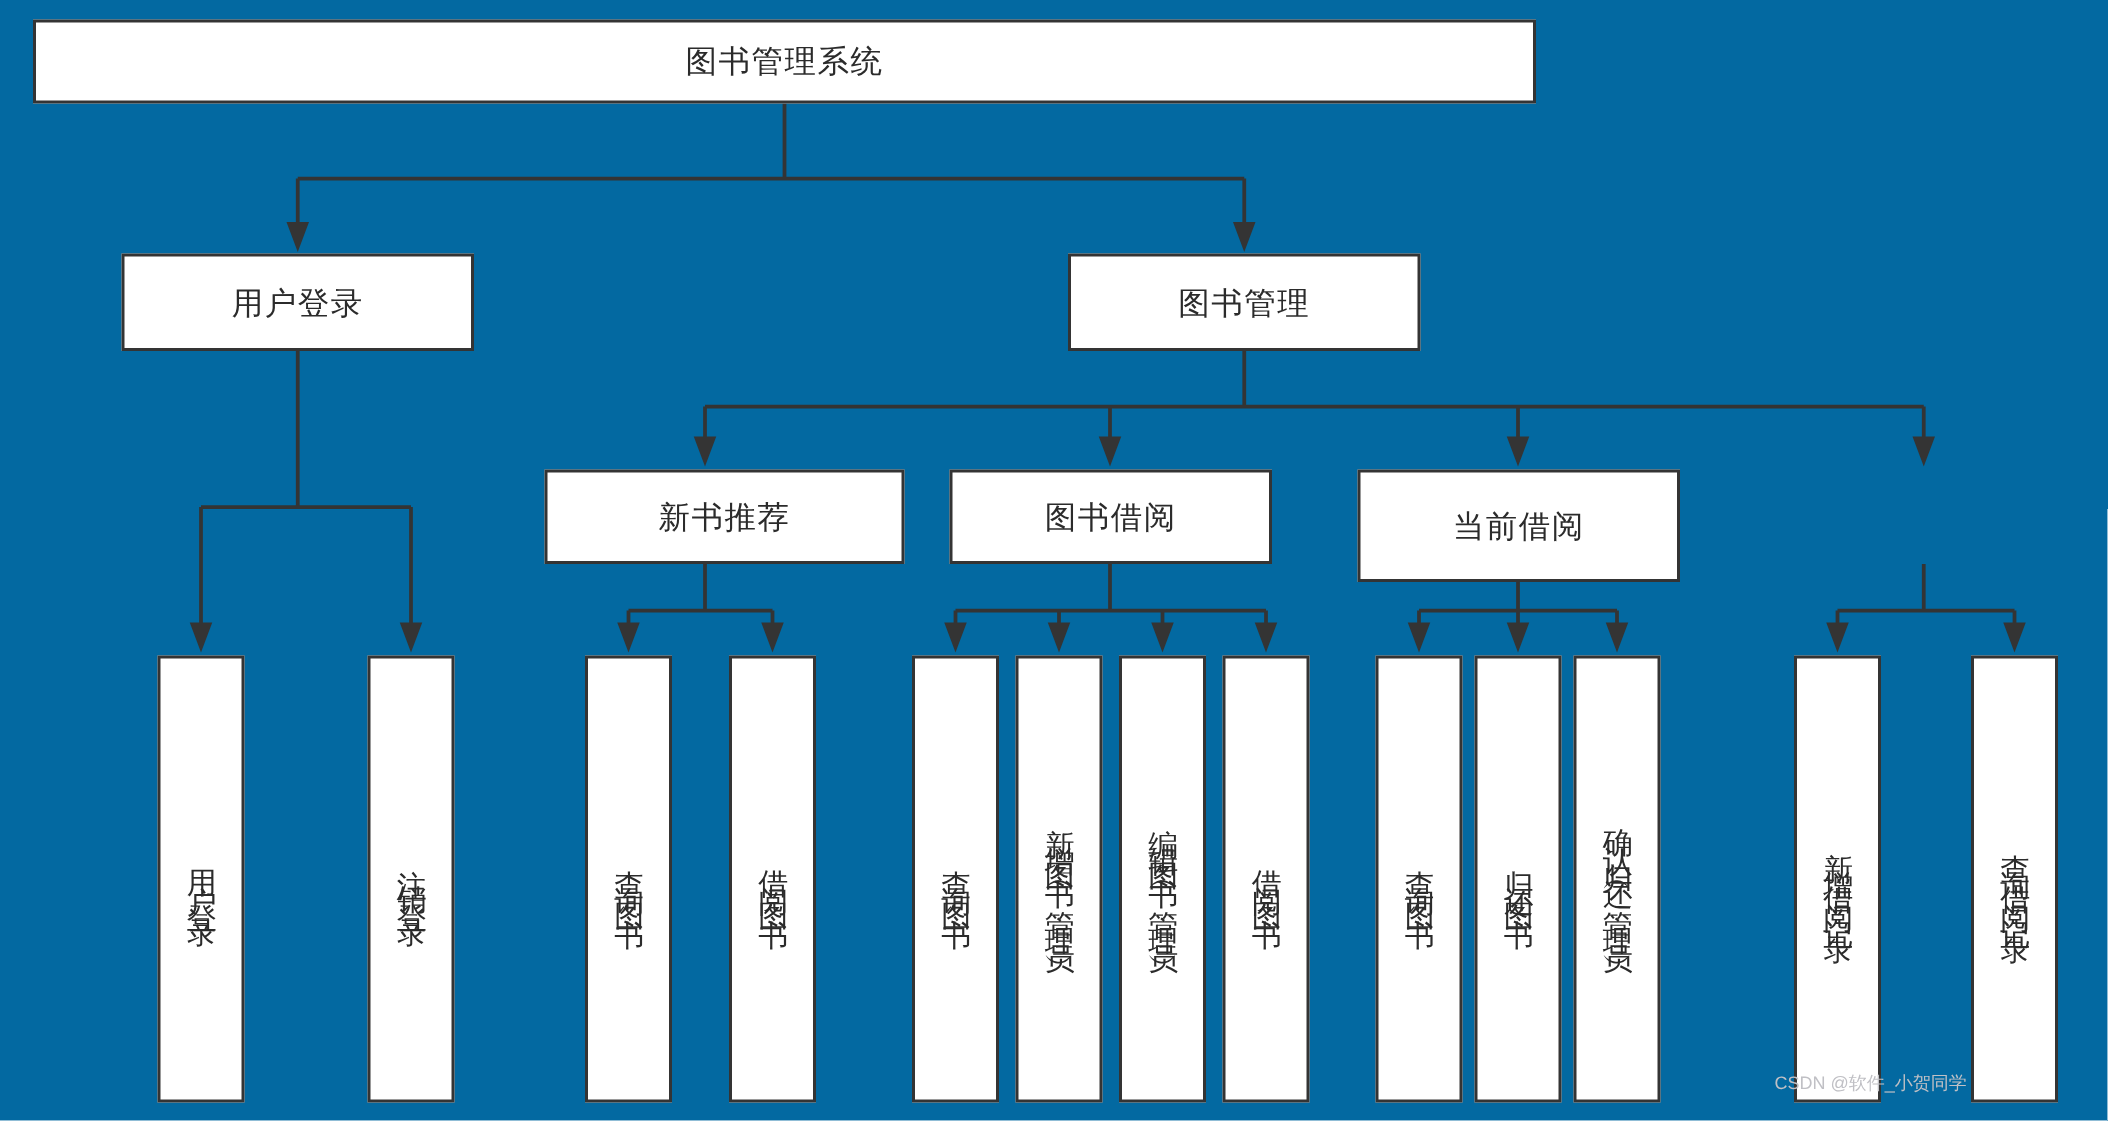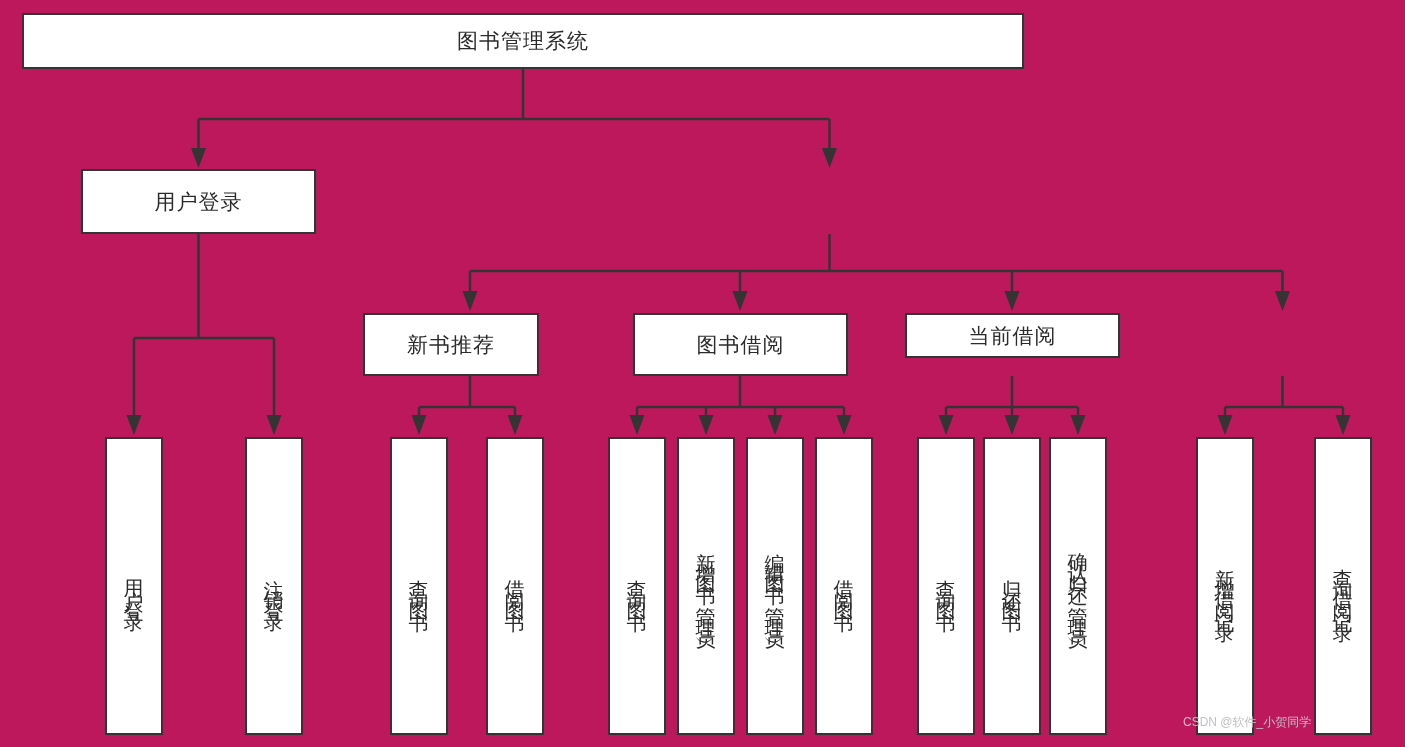--- a/index.html
+++ b/index.html
@@ -1,20 +1,20 @@
 <!DOCTYPE html>
 <html><head>
 <meta charset="utf-8">
 <style>
   html, body { margin: 0; padding: 0; background: #ffffff; }
   .canvas {
     position: relative;
     width: 1405px;
     height: 747px;
-    background: #be185d;
+    background: #0369a1;
     font-family: "Liberation Sans", "DejaVu Sans", sans-serif;
     overflow: hidden;
   }
   svg.connectors {
     position: absolute;
     left: 0; top: 0;
     width: 1405px; height: 747px;
     z-index: 1;
   }
   .node {
@@ -40,23 +40,23 @@
     line-height: 1;
     letter-spacing: 11px;
     white-space: nowrap;
   }
   
   #n-root    { left: 22px;   top: 13px;  width: 1002px; height: 56px; }
   
   #n-login   { left: 81px;   top: 169px; width: 235px;  height: 65px; }
   #n-manage  { left: 712px;  top: 169px; width: 235px;  height: 65px; }
   
-  #n-newbook { left: 363px;  top: 313px; width: 176px;  height: 63px; }
+  #n-newbook { left: 363px;  top: 313px; width: 240px;  height: 63px; }
   #n-borrow  { left: 633px;  top: 313px; width: 215px;  height: 63px; }
-  #n-current { left: 905px;  top: 313px; width: 215px;  height: 45px; }
+  #n-current { left: 905px;  top: 313px; width: 215px;  height: 75px; }
   #n-records { left: 1175px; top: 313px; width: 215px;  height: 63px; }
   
   .leaf { top: 437px; width: 58px; height: 298px; }
   #n-login-user   { left: 105px;  }
   #n-logout       { left: 245px;  }
   #n-nb-query     { left: 390px;  }
   #n-nb-borrow    { left: 486px;  }
   #n-bw-query     { left: 608px;  }
   #n-bw-add       { left: 677px;  }
   #n-bw-edit      { left: 746px;  }
@@ -114,20 +114,23 @@
     </g>
   </svg>
 
   <div class="node h" id="n-root">
     <span>图书管理系统</span>
   </div>
 
   <div class="node h" id="n-login">
     <span>用户登录</span>
   </div>
+  <div class="node h" id="n-manage">
+    <span>图书管理</span>
+  </div>
 
   <div class="node h" id="n-newbook">
     <span>新书推荐</span>
   </div>
   <div class="node h" id="n-borrow">
     <span>图书借阅</span>
   </div>
   <div class="node h" id="n-current">
     <span>当前借阅</span>
   </div>

